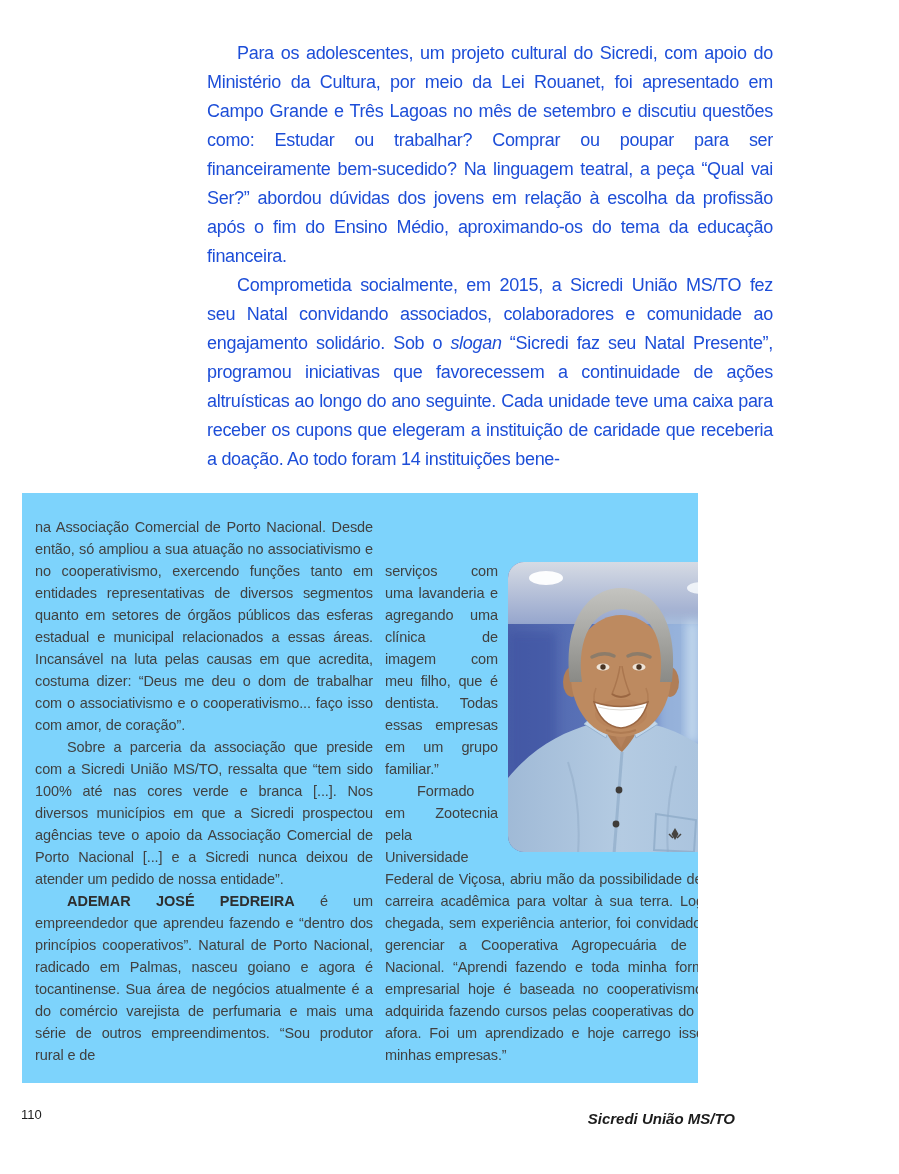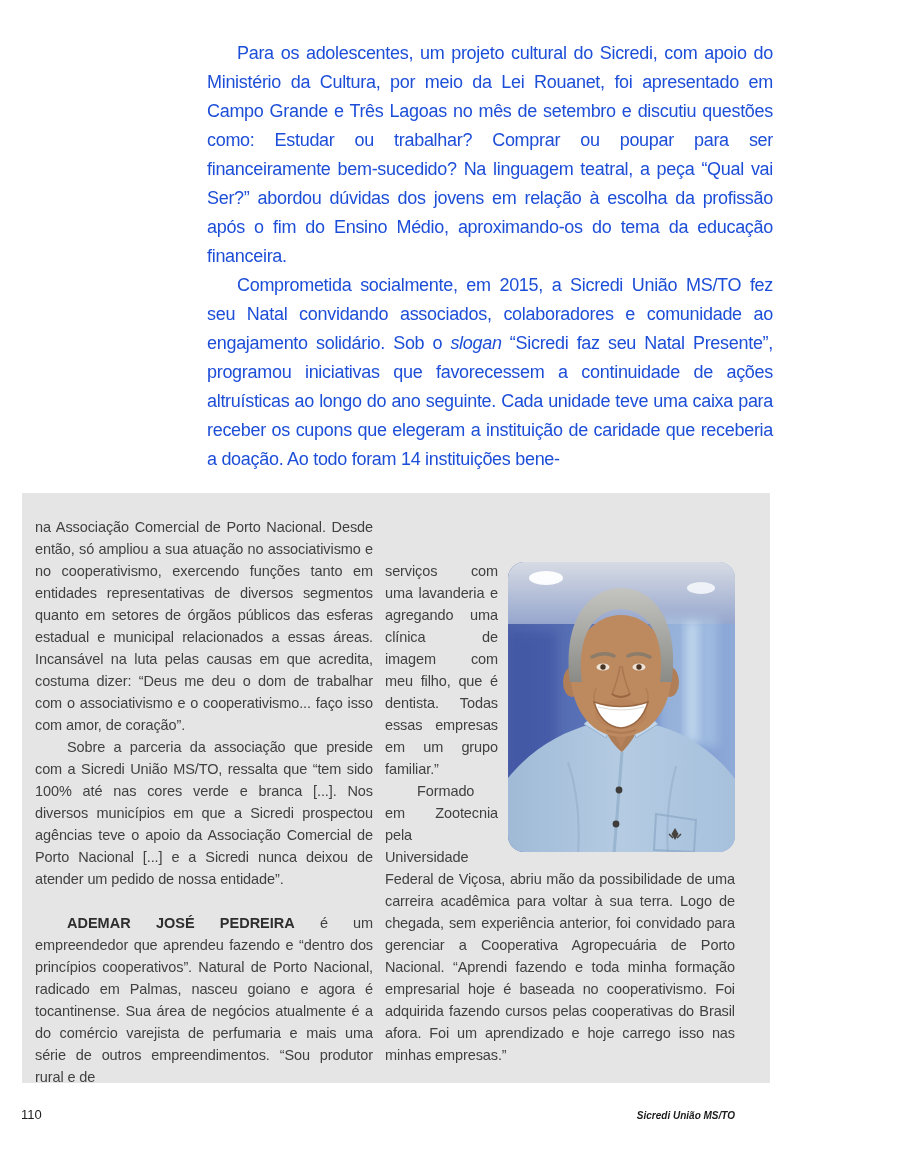--- a/index.html
+++ b/index.html
@@ -28,41 +28,41 @@
     hyphens: auto;
     -webkit-hyphens: auto;
   }
   .main-text p { text-indent: 30px; }
   .main-text i { }
   
   .profile-box {
     position: absolute;
     left: 22px;
     top: 493px;
-    width: 748px;
+    width: 676px;
     height: 590px;
-    background: #e5e5e5;
+    background: #7dd3fc;
     overflow: hidden;
   }
   .box-col {
     position: absolute;
     top: 23px;
     font-size: 14.5px;
     line-height: 22px;
     letter-spacing: -0.1px;
     text-align: justify;
     color: #414141;
     hyphens: auto;
     -webkit-hyphens: auto;
   }
   .box-col p { overflow-wrap: break-word; }
   .col-left  { left: 13px;  width: 338px; }
   .col-right { left: 363px; width: 350px; margin-top: 44px; }
   .indent { text-indent: 32px; }
-  .gap-top { margin-top: 22px; }
+  .gap-top { }
   .box-col b { color: #2e2e2e; letter-spacing: 0; }
   
   .photo-float {
     float: right;
     width: 227px;
     height: 290px;
     margin: 2px 0 10px 10px;
   }
   .photo-float svg { display: block; }
   
@@ -72,21 +72,21 @@
     top: 1107px;
     font-size: 13px;
     color: #1c1c1c;
   }
   .footer-right {
     position: absolute;
     left: 435px;
     top: 1110px;
     width: 300px;
     text-align: right;
-    font-size: 10px;
+    font-size: 15px;
     font-style: italic;
     font-weight: bold;
     color: #1c1c1c;
   }
 </style>
 </head>
 <body>
 
 <div class="page">
 

